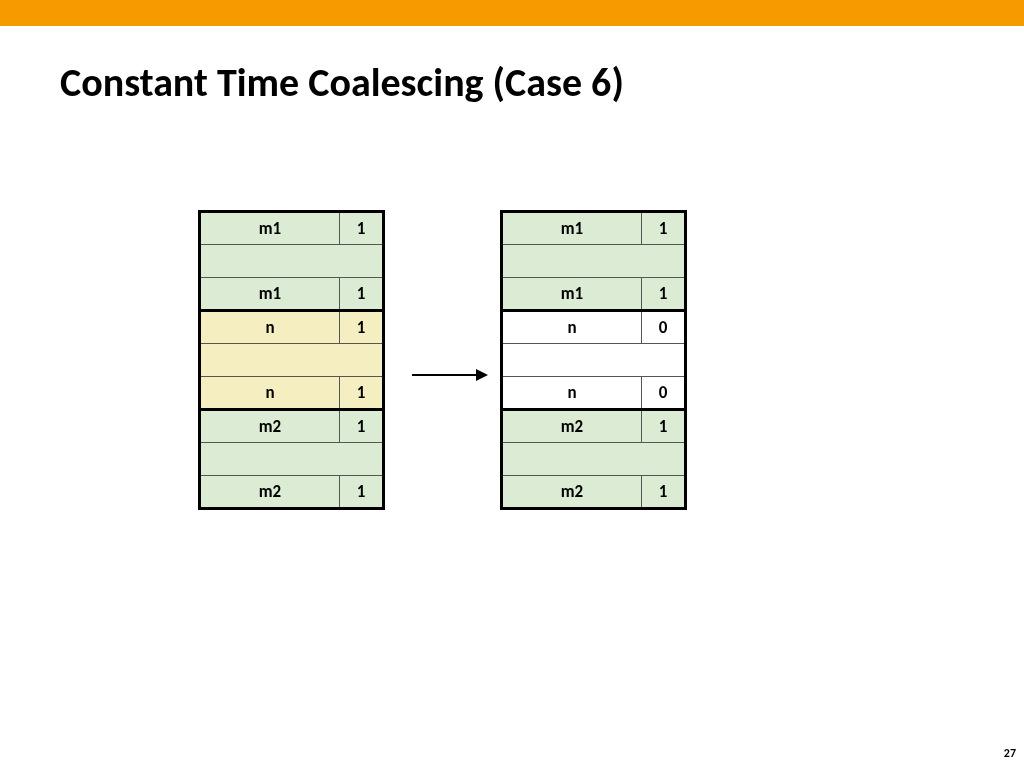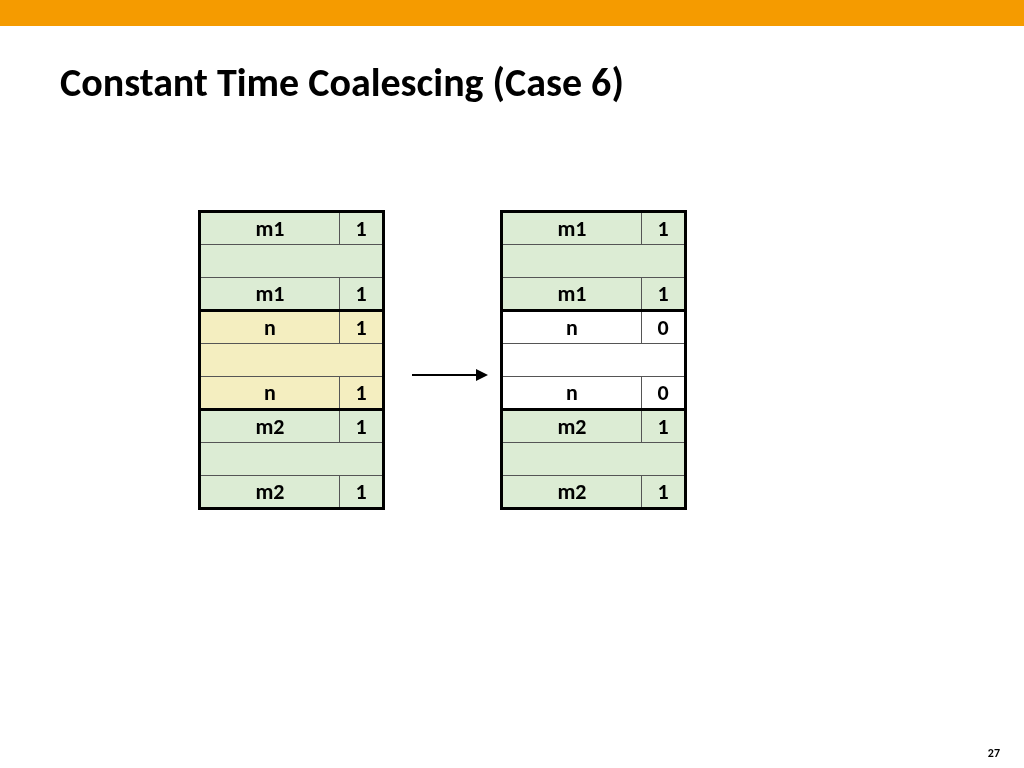--- a/index.html
+++ b/index.html
@@ -30,21 +30,21 @@
   }
   .block-table {
     position: absolute;
     border-collapse: collapse;
     background: #ffffff;
   }
   .block-table td {
     border: 1px solid #555;
     text-align: center;
     font-weight: 700;
-    font-size: 22px;
+    font-size: 17px;
     color: #000;
     height: 33px;
     padding: 0;
   }
   .c-label { width: 140px; }
   .c-flag  { width: 44px; }
   .fill-green  { background: #dcecd4; }
   .fill-yellow { background: #f4eec0; }
   .fill-white  { background: #ffffff; }
   .sep-top td { border-top: 3px solid #000; }
@@ -54,21 +54,21 @@
   .block-table td:last-child  { border-right: 3px solid #000; }
   .arrow {
     position: absolute;
     top: 155px;
     left: 410px;
     width: 80px;
     height: 20px;
   }
   .page-num {
     position: absolute;
-    right: 24px;
+    right: 8px;
     bottom: 8px;
     font-size: 12px;
     font-weight: 700;
     color: #000;
   }
 </style>
 </head>
 <body>
 
 <div class="top-bar"></div>

